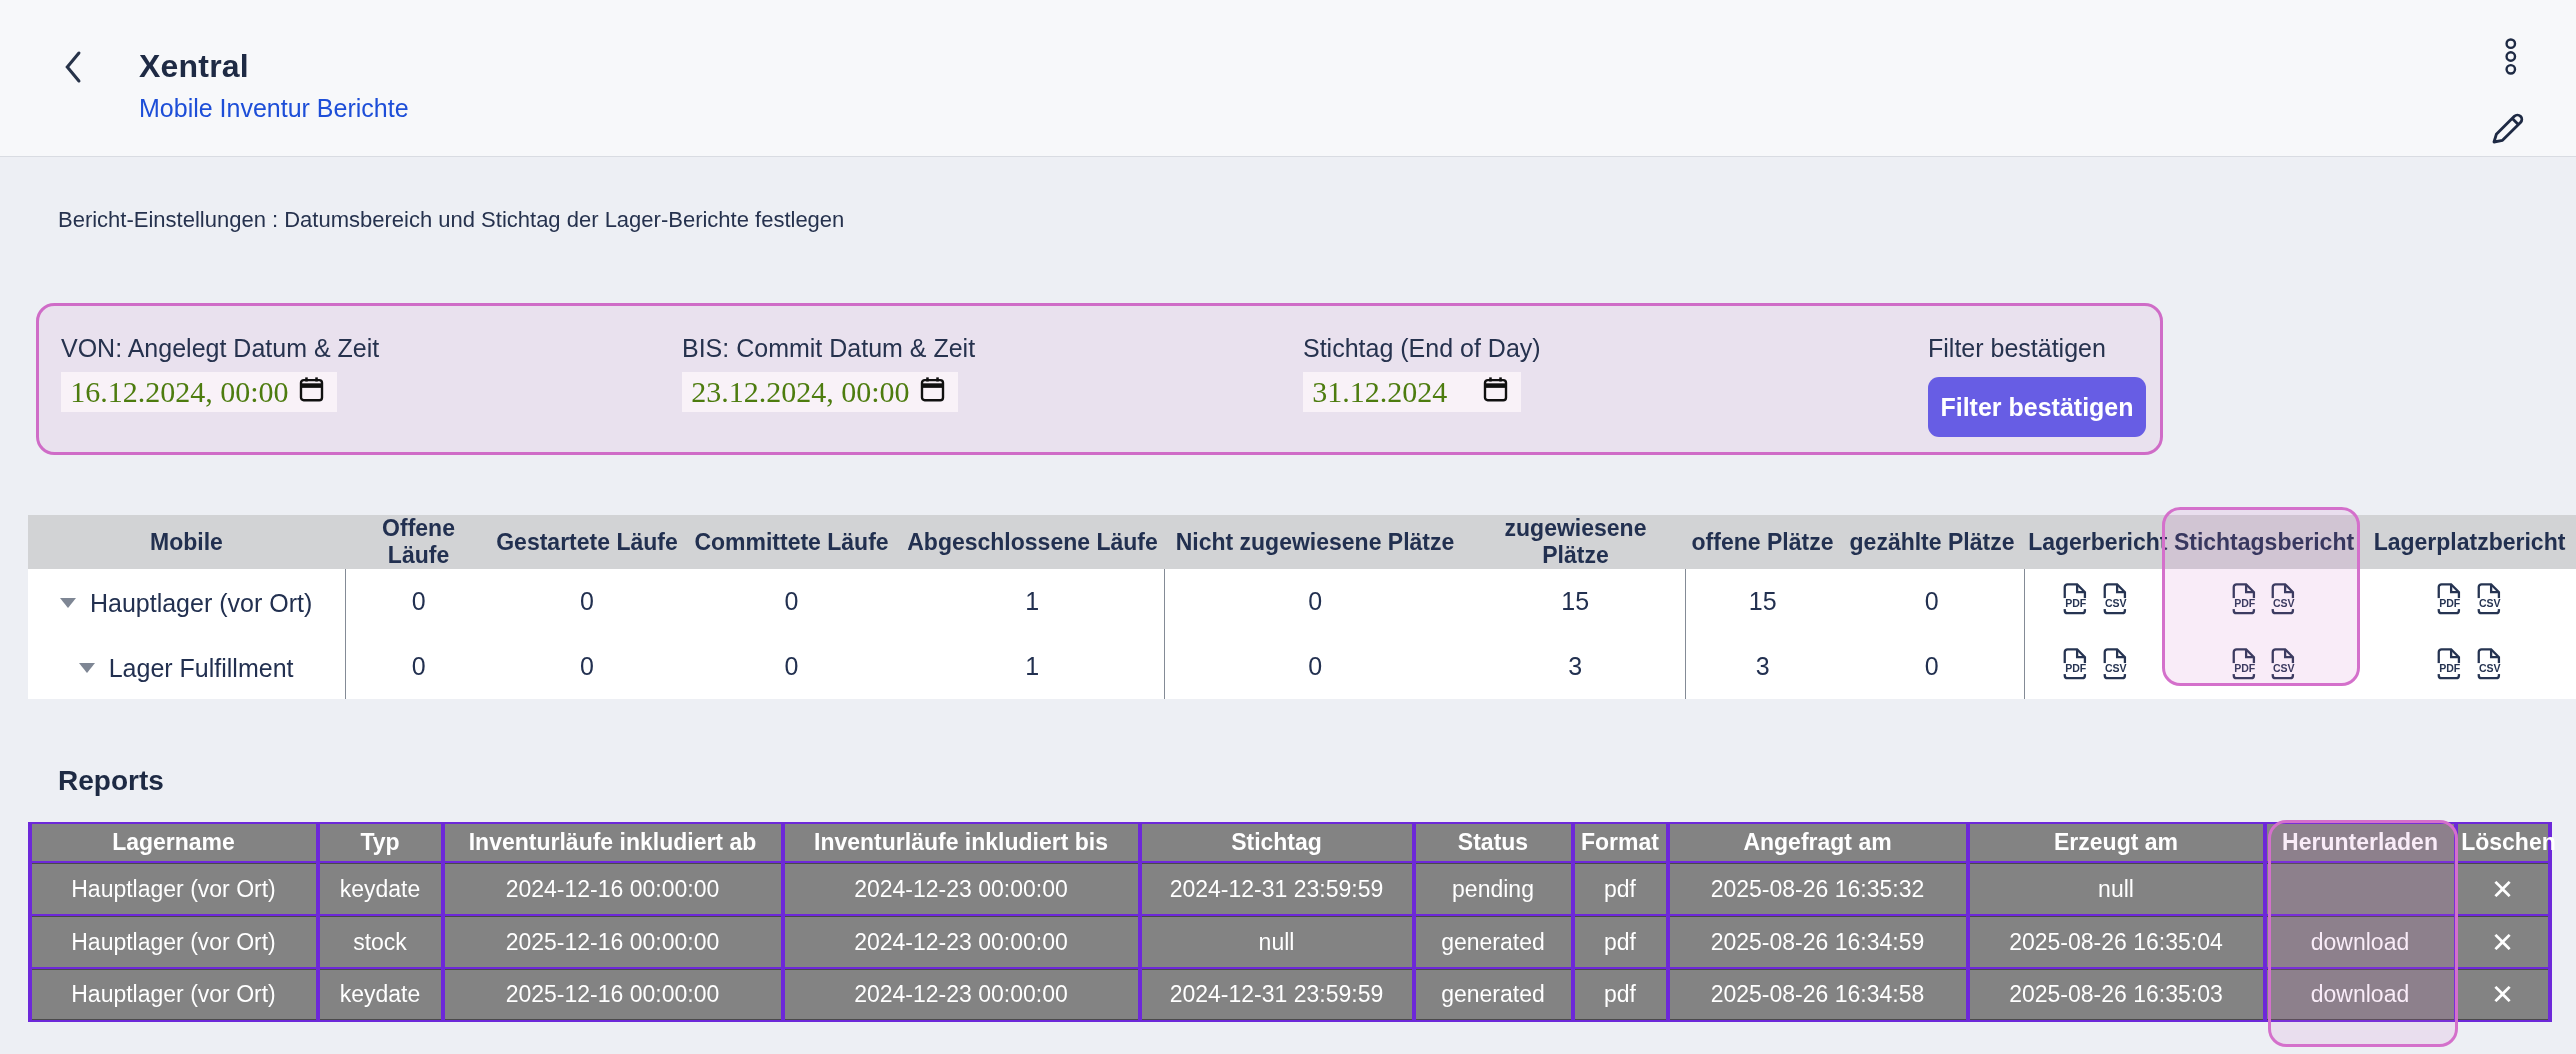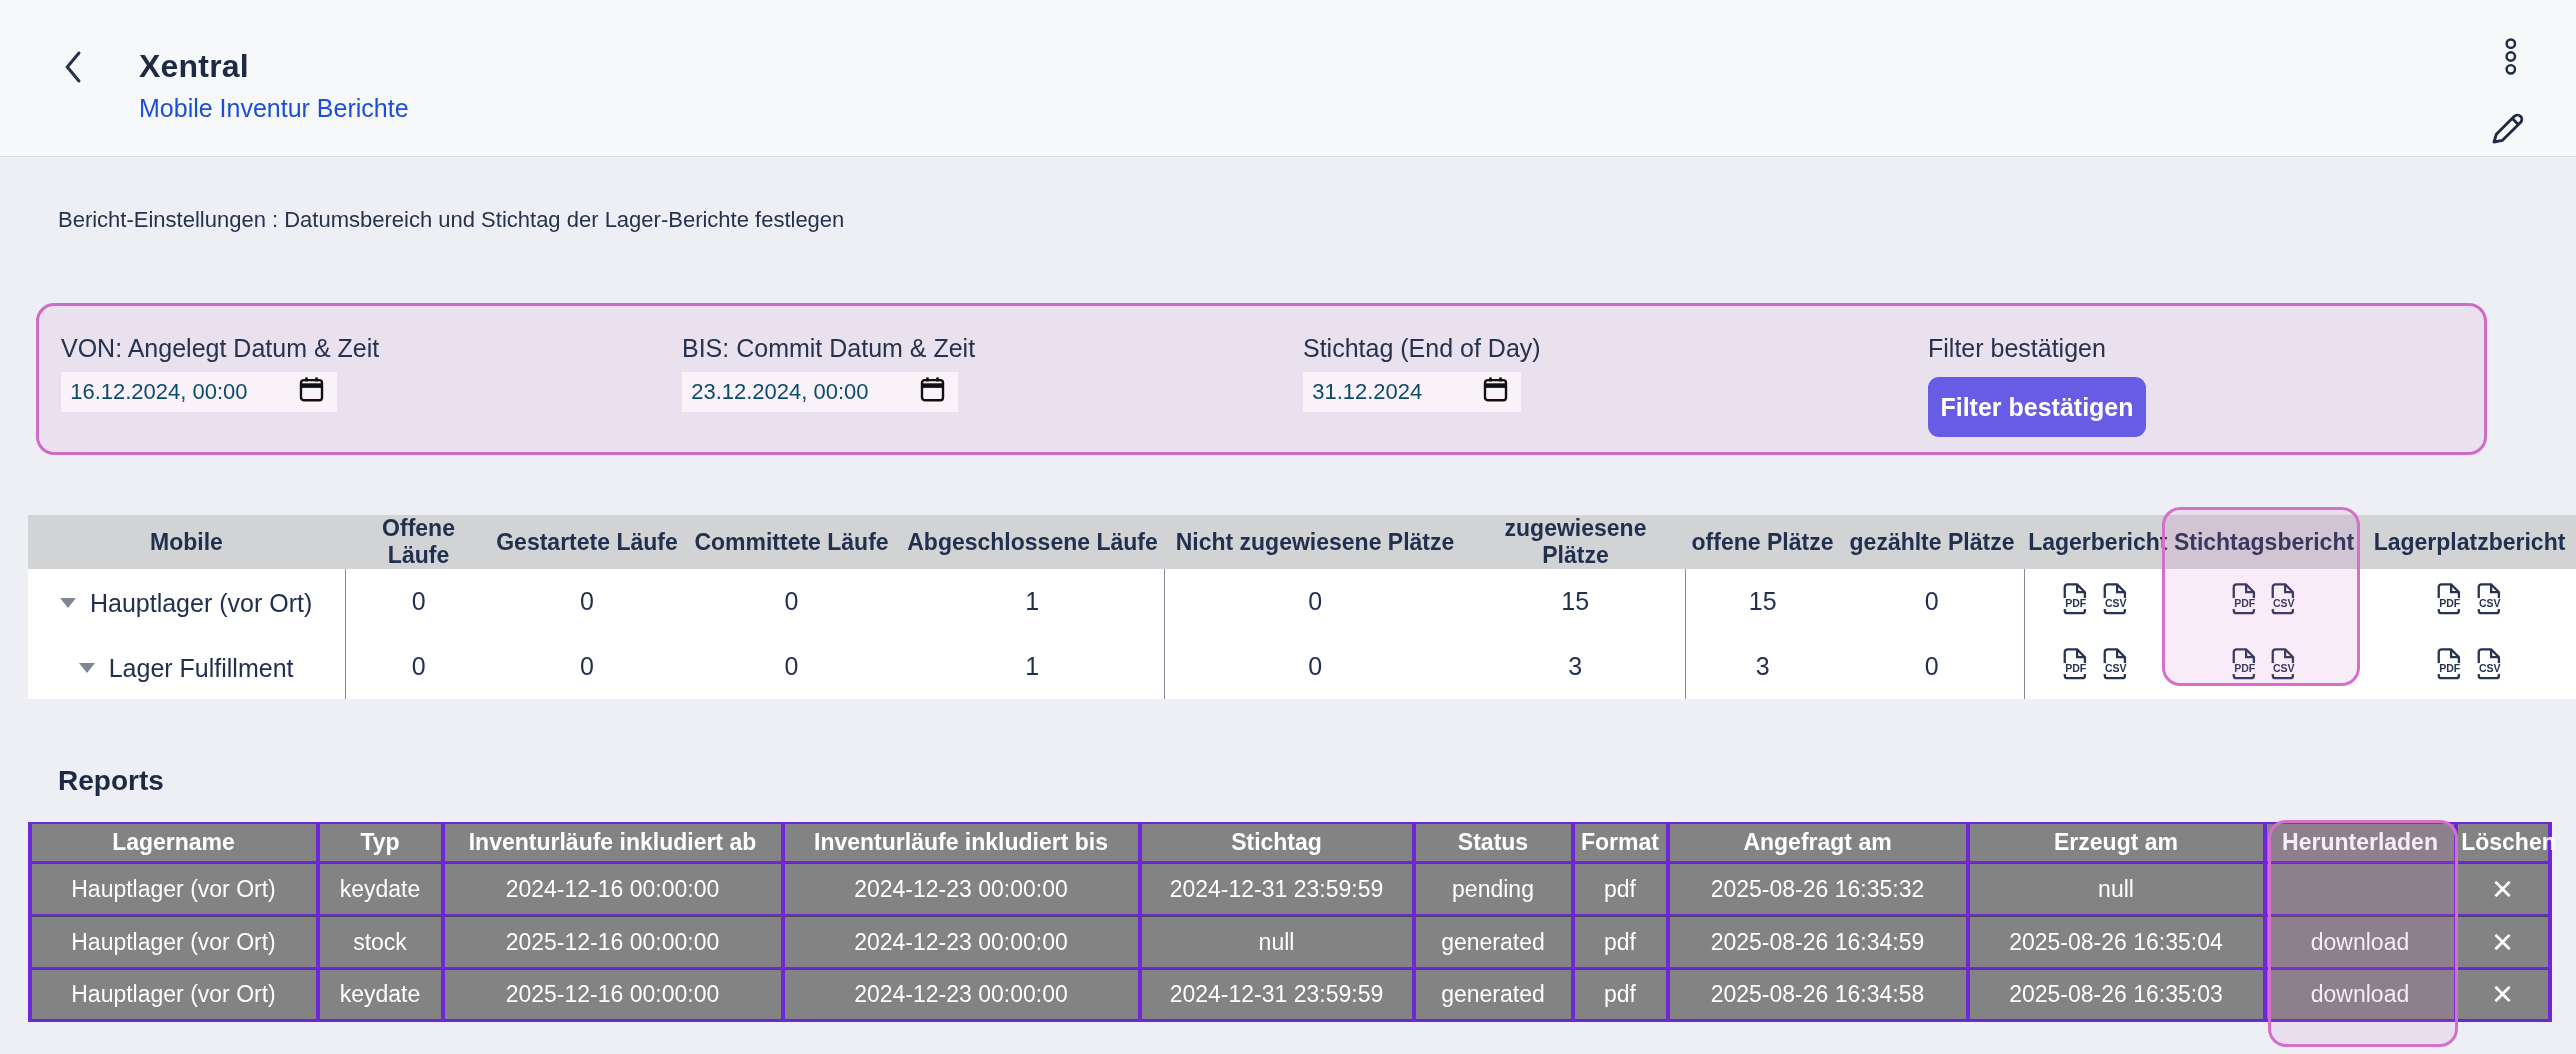--- a/index.html
+++ b/index.html
@@ -13,26 +13,26 @@
   .titles { position:absolute; left:139px; top:20px;margin-top:28px; }
   .app-title { font-size:32px; font-weight:700; color:#1e2a44; letter-spacing:0.2px; }
   .app-subtitle { font-size:25px; color:#1d4ed8; margin-top:9.2px; }
   .kebab-btn { position:absolute; right:57px; top:38px; background:none; border:none; cursor:pointer; }
   .pencil-btn { position:absolute; right:48px; top:108px; background:none; border:none; cursor:pointer; }
 
   
   .intro { position:absolute; left:58px; top:207px; font-size:22px; color:#26324e; }
 
   
-  .filter-panel { position:absolute; left:36px; top:303px; width:2451px; height:152px;
+  .filter-panel { position:absolute; left:36px; top:303px; width:2127px; height:152px;
     background:#e9e1ee; border:3.7px solid #cf6cc7; border-radius:18.3px;padding-left:28px; }
   .fgroup { position:absolute; top:0; }
   .g1 { left:22px; } .g2 { left:643px; } .g3 { left:1264px; } .g4 { left:1889px; }
   .flabel { position:absolute; top:27.5px; white-space:nowrap; font-size:25px; color:#26324e; }
-  .date-input { position:absolute; top:66px; height:40px; background:#f9f2f8; display:flex; align-items:center; justify-content:space-between; padding:0 13px 0 9.2px; font-size:22px; color:#0c4a6e; cursor:pointer; }
+  .date-input { position:absolute; top:66px; height:40px; background:#f9f2f8; display:flex; align-items:center; justify-content:space-between; padding:0 13px 0 9.2px; font-size:30px; color:#4d7c0f; cursor:pointer;font-family:Liberation Serif, serif; }
   .di-wide { width:276px; } .di-narrow { width:218px; }
   .confirm-btn { position:absolute; top:71px; left:0; width:218px; height:60px; background:#675de4; color:#fff; border:none; border-radius:11px; font-size:25px; font-weight:700; font-family:"Liberation Sans", sans-serif; cursor:pointer; }
 
   
   .lager-table { position:absolute; left:27.5px; top:515px; width:2549px; border-collapse:collapse; table-layout:fixed; }
   .lager-table th { background:#d2d3d5; height:40px; font-size:23px; font-weight:700; color:#223050; text-align:center; padding:0 3.7px; }
   .lager-table td { background:#ffffff; height:65px; font-size:25px; color:#223050; text-align:center; vertical-align:middle; }
   .lager-table td.sep { border-left:1.8px solid #848b96; }
   .name-wrap { display:inline-flex; align-items:center; gap:13.7px; }
   .caret { width:0; height:0; border-left:8.2px solid transparent; border-right:8.2px solid transparent; border-top:10px solid #7e8694; cursor:pointer; }

